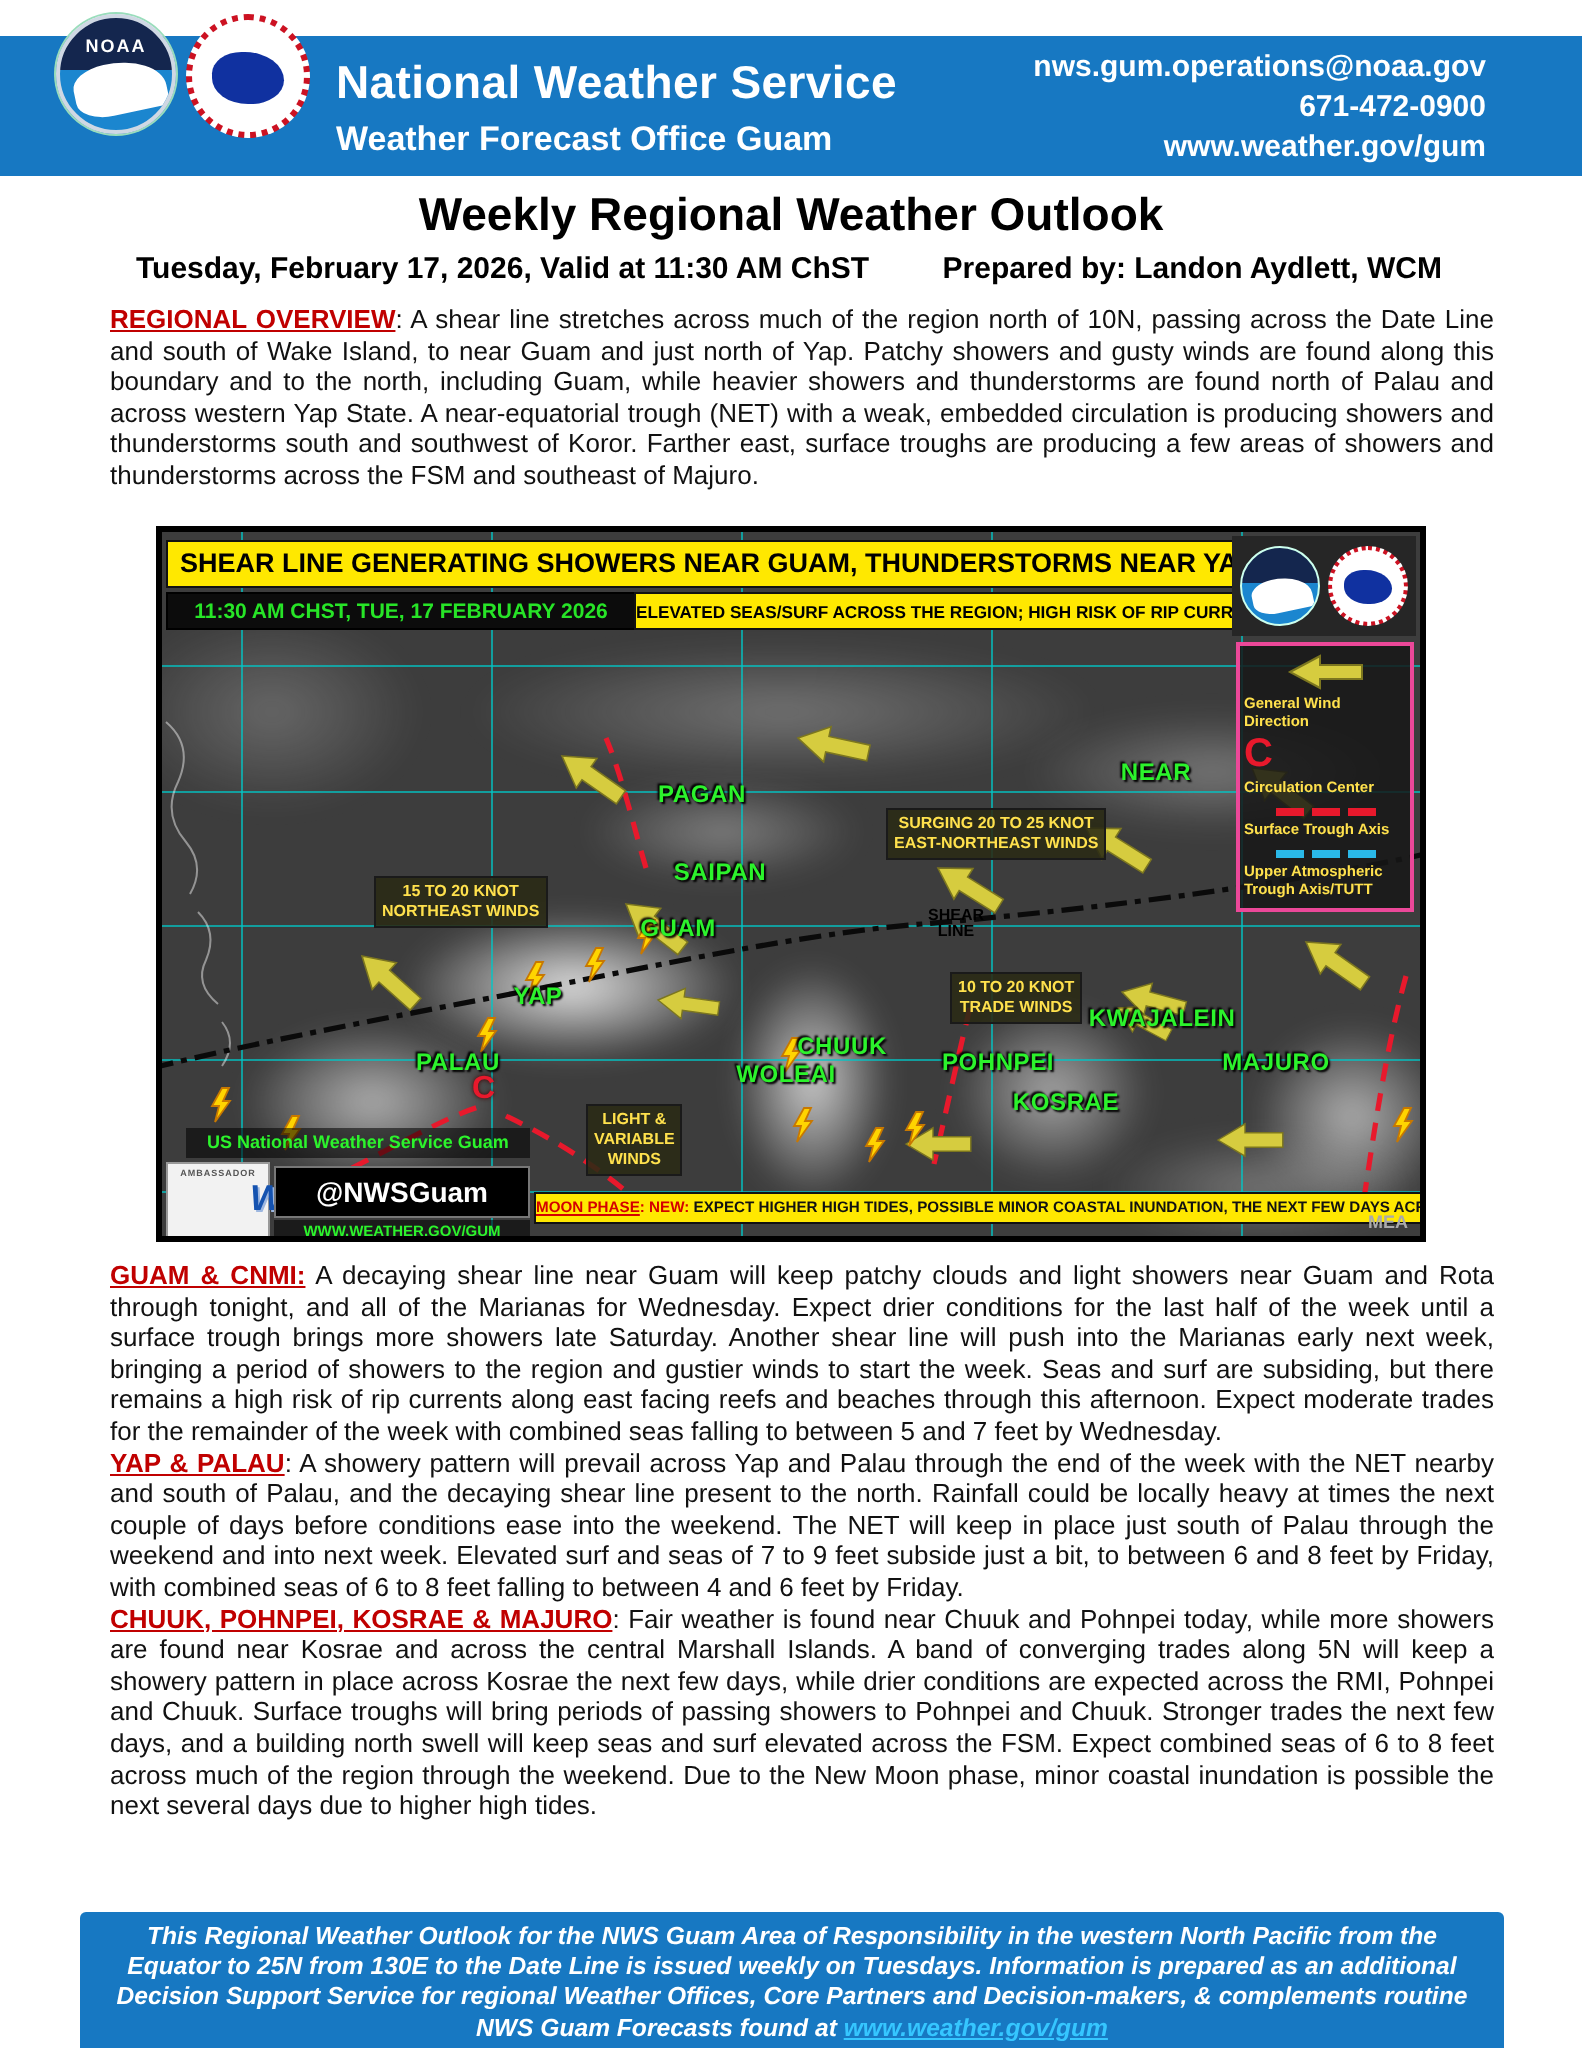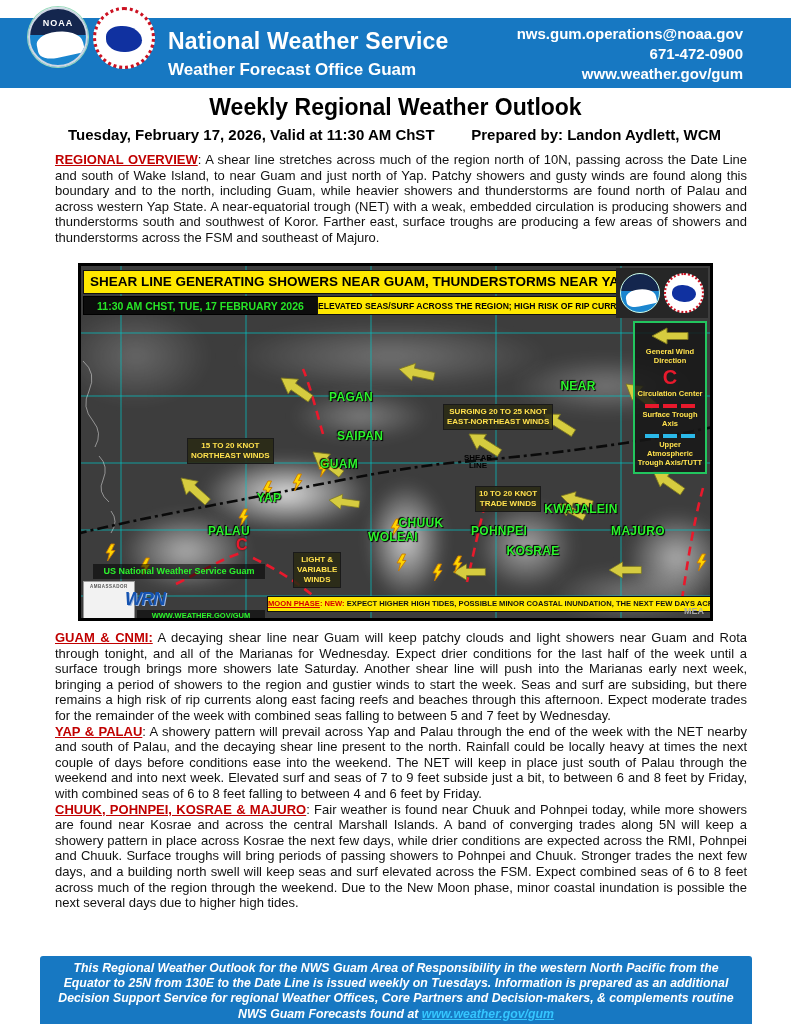--- a/index.html
+++ b/index.html
@@ -56,22 +56,22 @@
     color:#000; font-weight:bold; font-size:8.6px; line-height:18px; text-align:center; border:1px solid #111; white-space:nowrap; }
   .logo-panel { position:absolute; right:2px; top:2px; width:92px; height:50px; z-index:5; background:#262626;
     display:flex; align-items:center; justify-content:center; gap:4px; }
   .mini-noaa { width:40px; height:40px; border-radius:50%; background:linear-gradient(180deg,#14264e 0 46%,#1b86cf 46% 100%);
     border:1px solid #cfe; position:relative; overflow:hidden; }
   .mini-noaa:before { content:""; position:absolute; left:5px; top:15px; width:30px; height:17px; background:#fff;
     border-radius:60% 100% 10% 60%; transform:rotate(-12deg); }
   .mini-nws { width:40px; height:40px; border-radius:50%; background:#fff; border:2px dotted #cc1222; position:relative; }
   .mini-nws:before { content:""; position:absolute; left:6px; top:10px; width:24px; height:17px; background:#1031a0; border-radius:45% 60% 50% 55%; }
 
-  .legend { position:absolute; right:3px; top:55px; width:74px; z-index:4; background:rgba(22,22,22,0.85);
-    border:2px solid #22c55e; text-align:center; padding:4px 2px 5px; }
+  .legend { position:absolute; right:3px; top:55px; width:89px; z-index:4; background:rgba(22,22,22,0.85);
+    border:2px solid #ec4899; padding:4px 2px 5px; }
   .legend .txt { color:#ffe14d; font-weight:bold; font-size:7.5px; line-height:9px; margin-top:2px; }
   .legend .bigc { color:#e8192c; font-weight:bold; font-size:20px; line-height:20px; margin-top:2px; }
   .dashrow { display:flex; justify-content:center; gap:4px; margin-top:6px; }
   .dashrow i { display:block; width:14px; height:4px; }
   .dash-red i { background:#e8192c; }
   .dash-cyan i { background:#2ab8e8; }
   .legend svg { display:block; margin:0 auto; }
 
   .fb-bar { position:absolute; left:12px; top:298px; width:172px; height:15px; z-index:4; background:rgba(0,0,0,0.55);
     color:#2cf32c; font-weight:bold; font-size:9px; line-height:14px; text-align:center; white-space:nowrap; }
@@ -296,20 +296,21 @@
     <div class="wbox" style="left:212px;top:286px;"><span>LIGHT &amp;</span><br><span>VARIABLE</span><br><span>WINDS</span></div>
 
     <div class="shear-lbl" style="left:383px;top:188px;"><span>SHEAR</span><br><span>LINE</span></div>
     <div class="net-c" style="left:155px;top:270px;">C</div>
 
     <div class="fb-bar">US National Weather Service Guam</div>
     <div class="wrn-box">
       <div class="wrn-top">AMBASSADOR</div>
       <div class="wrn-big">WRN</div>
     </div>
+    <div class="handle-box">@NWSGuam</div>
     <div class="url-bar">WWW.WEATHER.GOV/GUM</div>
 
     <div class="moon-bar">
       <span class="moon-lab">MOON PHASE</span><span class="moon-new">: NEW:</span><span> EXPECT HIGHER HIGH TIDES, POSSIBLE MINOR COASTAL INUNDATION, THE NEXT FEW DAYS ACROSS THE REGION</span>
     </div>
     <div class="watermark">MEA</div>
   </div>
 
   <div class="para sections">
     <p class="sec"><span class="sec-h">GUAM &amp; CNMI:</span><span> </span><span>A decaying shear line near Guam will keep patchy clouds and light showers near Guam and Rota through tonight, and all of the Marianas for Wednesday. Expect drier conditions for the last half of the week until a surface trough brings more showers late Saturday. Another shear line will push into the Marianas early next week, bringing a period of showers to the region and gustier winds to start the week. Seas and surf are subsiding, but there remains a high risk of rip currents along east facing reefs and beaches through this afternoon. Expect moderate trades for the remainder of the week with combined seas falling to between 5 and 7 feet by Wednesday.</span></p>

